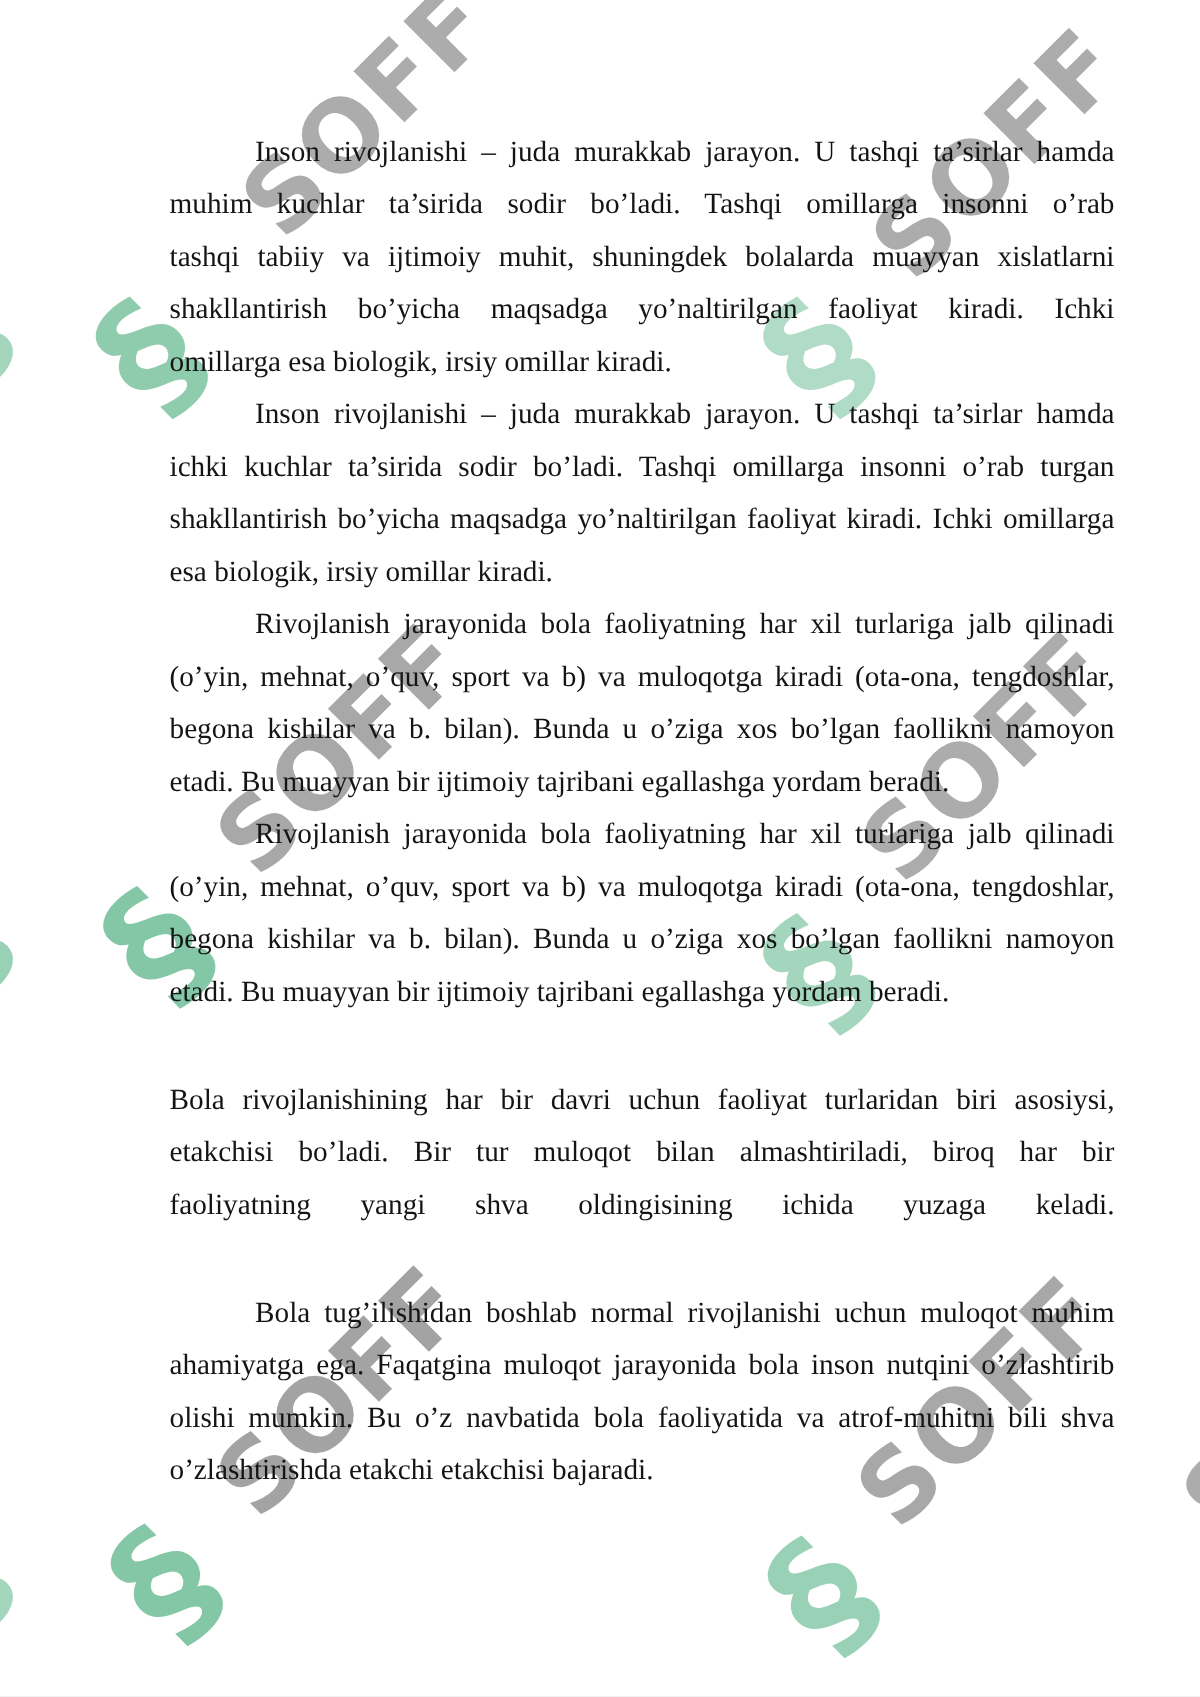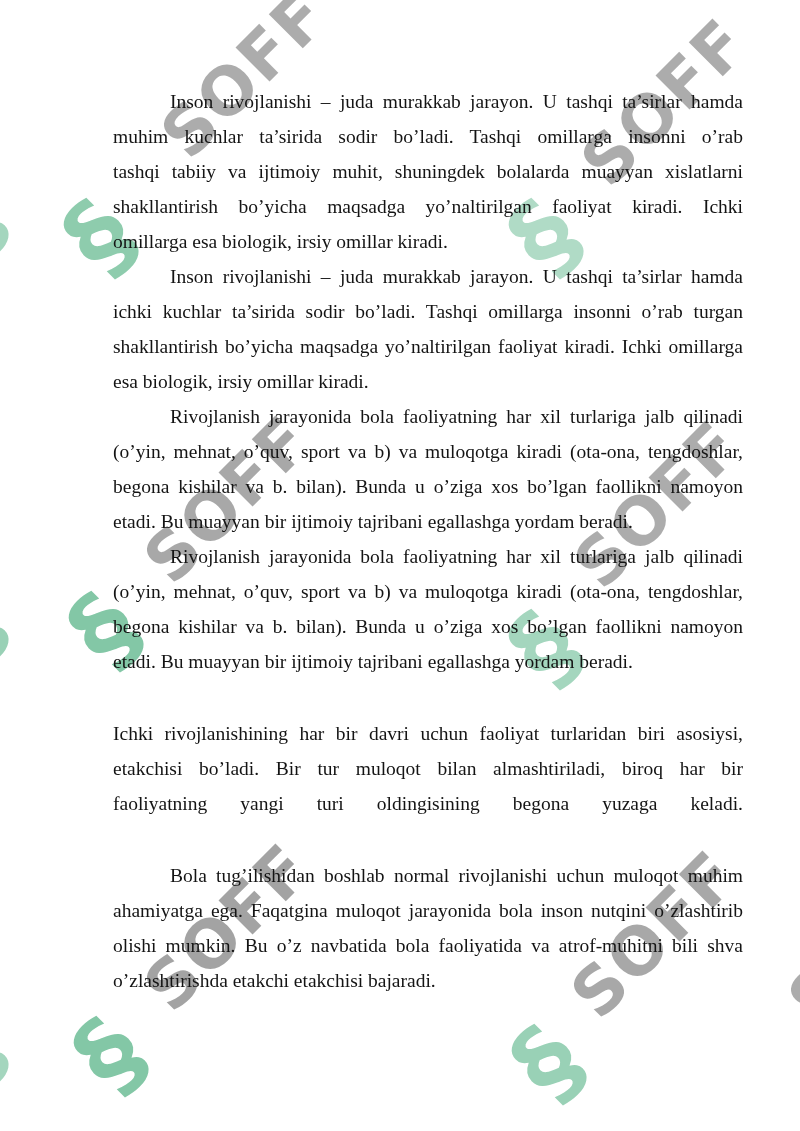--- a/index.html
+++ b/index.html
@@ -97,23 +97,23 @@
         <div class="line">begona kishilar va b. bilan). Bunda u o’ziga xos bo’lgan faollikni namoyon</div>
         <div class="line last">etadi. Bu muayyan bir ijtimoiy tajribani egallashga yordam beradi.</div>
       </div>
       <div class="para">
         <div class="line first">Rivojlanish jarayonida bola faoliyatning har xil turlariga jalb qilinadi</div>
         <div class="line">(o’yin, mehnat, o’quv, sport va b) va muloqotga kiradi (ota-ona, tengdoshlar,</div>
         <div class="line">begona kishilar va b. bilan). Bunda u o’ziga xos bo’lgan faollikni namoyon</div>
         <div class="line last">etadi. Bu muayyan bir ijtimoiy tajribani egallashga yordam beradi.</div>
       </div>
       <div class="para spaced">
-        <div class="line">Ichki rivojlanishining har bir davri uchun faoliyat turlaridan biri asosiysi,</div>
+        <div class="line">Bola rivojlanishining har bir davri uchun faoliyat turlaridan biri asosiysi,</div>
         <div class="line">etakchisi bo’ladi. Bir tur muloqot bilan almashtiriladi, biroq har bir</div>
-        <div class="line">faoliyatning yangi turi oldingisining begona yuzaga keladi.</div>
+        <div class="line">faoliyatning yangi shva oldingisining ichida yuzaga keladi.</div>
       </div>
       <div class="para spaced">
         <div class="line first">Bola tug’ilishidan boshlab normal rivojlanishi uchun muloqot muhim</div>
         <div class="line">ahamiyatga ega. Faqatgina muloqot jarayonida bola inson nutqini o’zlashtirib</div>
         <div class="line">olishi mumkin. Bu o’z navbatida bola faoliyatida va atrof-muhitni bili shva</div>
         <div class="line last">o’zlashtirishda etakchi etakchisi bajaradi.</div>
       </div>
     </div>
 </div>
 

